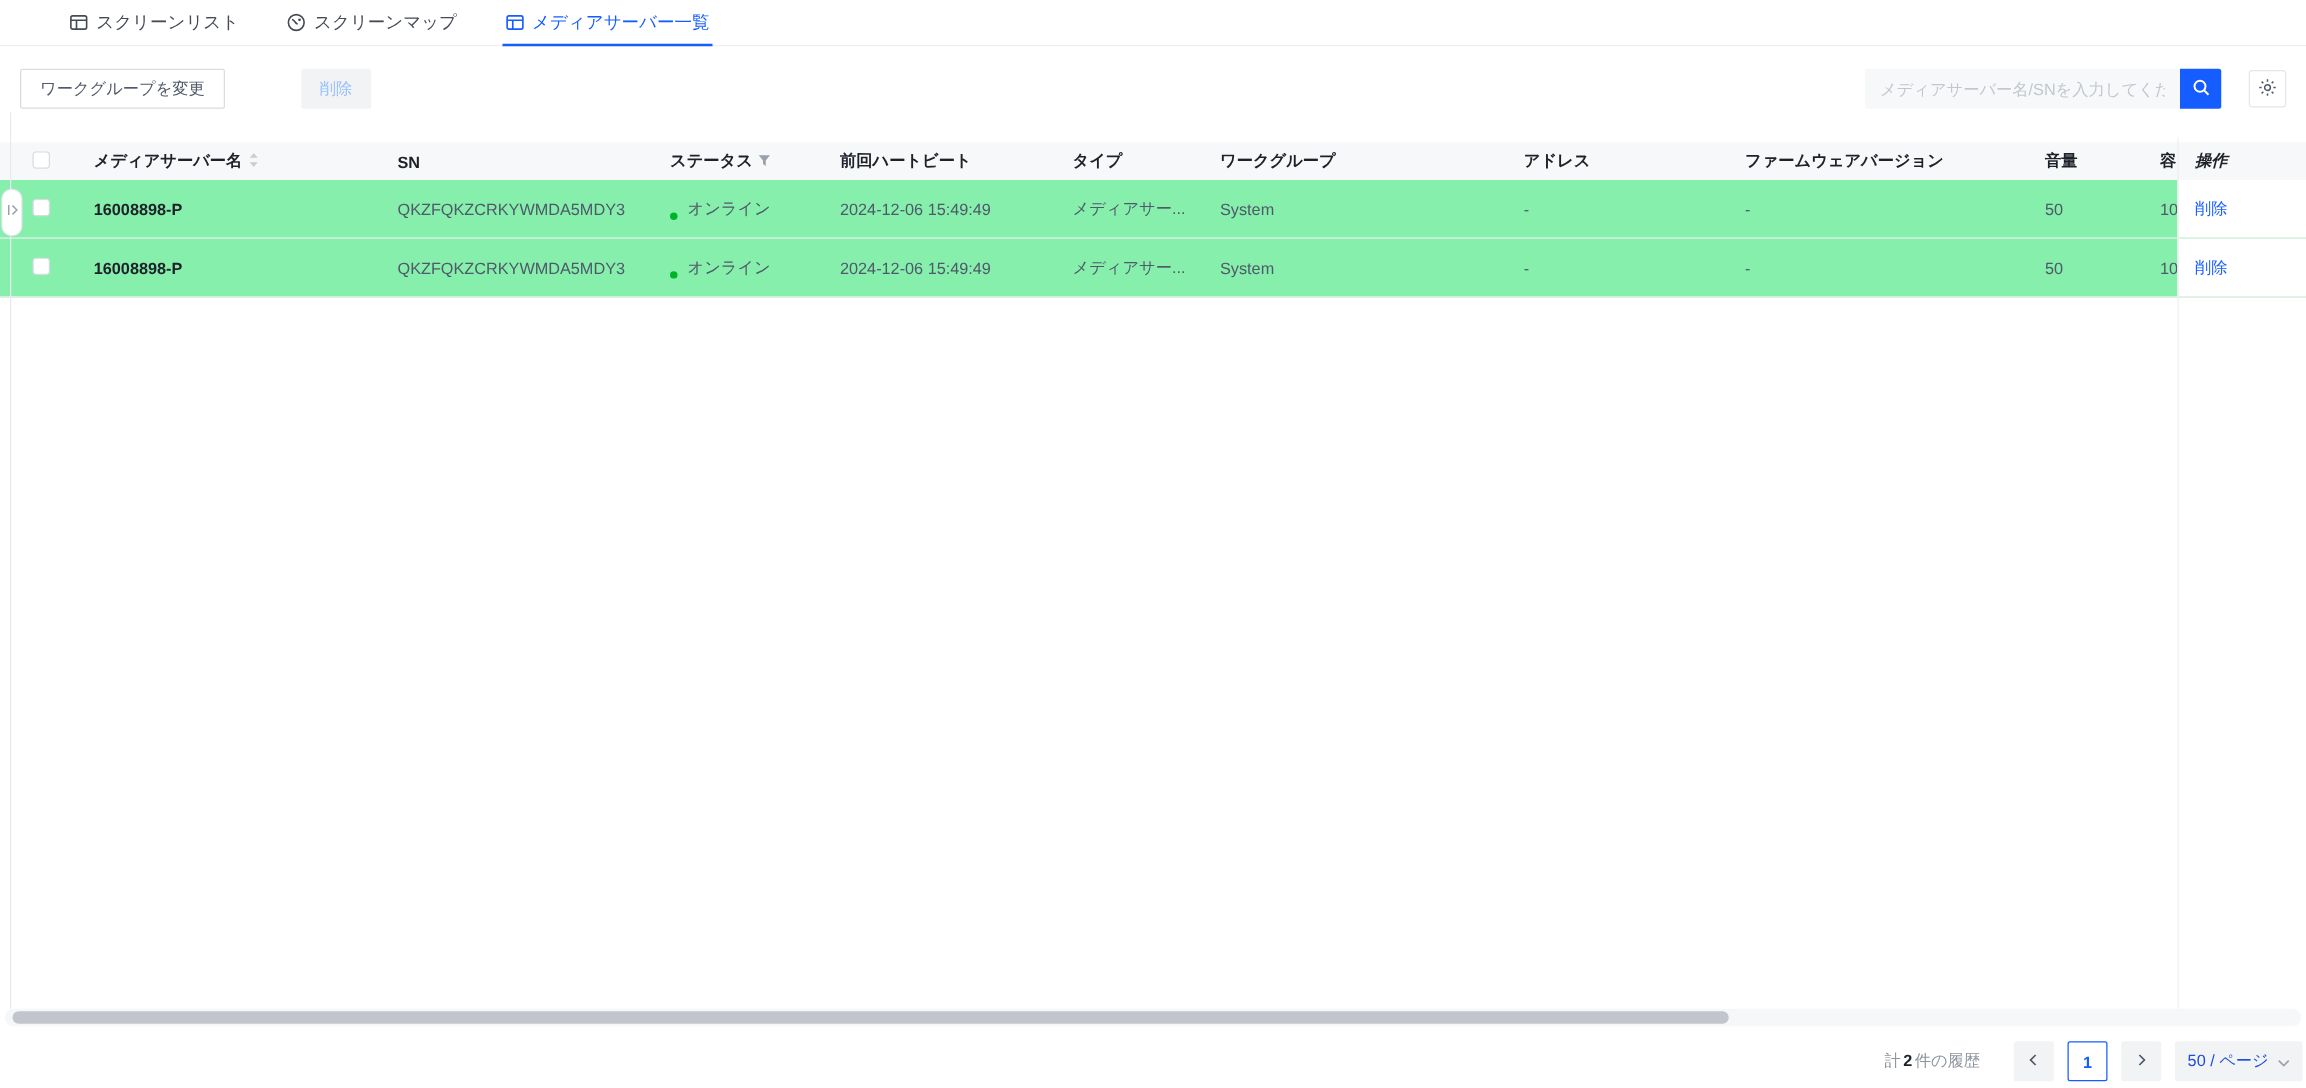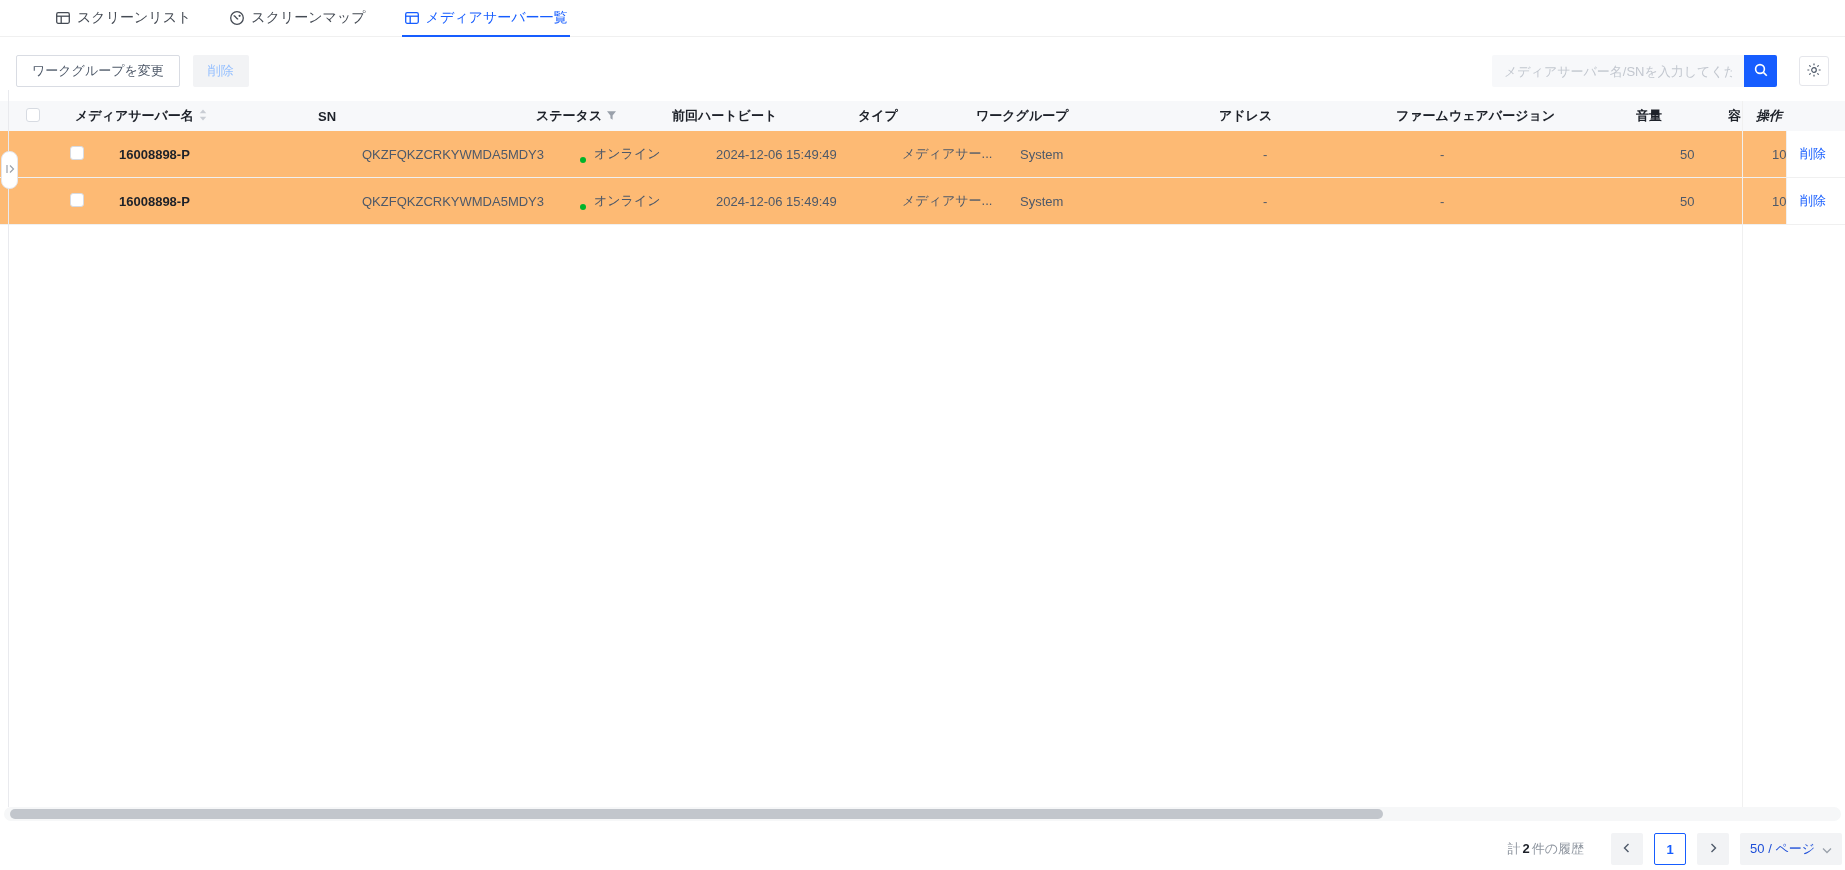--- a/index.html
+++ b/index.html
@@ -11,43 +11,43 @@
   .tabbar { height:37px; border-bottom:1px solid #f0f0f0; display:flex;
     align-items:center; padding-left:55px; gap:38px; background:#fff; }
   .tab { position:relative; height:100%; display:flex; align-items:center; gap:6px;
     font-size:14px; color:#454b54; cursor:pointer; white-space:nowrap; }
   .tab svg { display:block; }
   .tab.active { color:#165dff; font-weight:500; }
   .tab.active::after { content:""; position:absolute; left:-2px; right:-2px; bottom:-1px;
     height:2px; background:#165dff; }
 
   
-  .toolbar { height:58px; padding:10px 16px 0 16px; display:flex; align-items:center; }
+  .toolbar { height:58px; padding:10px 16px 0 16px; display:flex; align-items:center;gap:48px; }
   .btn-default { height:32px; padding:0 15px; background:#fff; border:1px solid #d9dce3;
     border-radius:2px; font-size:13px; color:#4e5969; cursor:pointer; white-space:nowrap; }
   .btn-disabled { height:32px; margin-left:13px; padding:0 15px; background:#f2f3f5;
     border:none; border-radius:2px; font-size:13px; color:#94bfff; cursor:not-allowed; }
   .search-wrap { margin-left:auto; display:flex; align-items:center; }
   .search-input { width:252px; height:32px; background:#f7f8fa; border:none; outline:none;
     padding:0 12px; font-size:13px; color:#1d2129; border-radius:2px 0 0 2px; }
   .search-input::placeholder { color:#c2c7cf; }
   .search-btn { width:33px; height:32px; background:#165dff; border:none; cursor:pointer;
     border-radius:0 2px 2px 0; display:flex; align-items:center; justify-content:center; }
   .gear-btn { width:30px; height:30px; margin-left:22px; background:#fff;
     border:1px solid #e5e6eb; border-radius:3px; cursor:pointer;
     display:flex; align-items:center; justify-content:center; }
 
   
-  .table { margin-top:6px; }
+  .table { margin-top:19px; }
   .grid-row { display:grid;
     grid-template-columns:75px 243px 218px 136px 186px 118px 243px 177px 240px 92px 14px 103px;
     align-items:center; }
   .thead { height:30px; background:#f7f8fa; font-size:13px; font-weight:700; color:#1d2129; }
-  .trow { height:47px; background:#fdba74; border-bottom:1px solid #f0f0f0;
-    font-size:13px; color:#4e5969;padding-left:44px; }
+  .trow { height:47px; background:#86efac; border-bottom:1px solid #f0f0f0;
+    font-size:13px; color:#4e5969; }
   .cell { overflow:hidden; white-space:nowrap; }
   .cell.cb { padding-left:26px; }
   .cell.head-flex { display:flex; align-items:center; gap:4px; }
   .checkbox { display:inline-block; width:14px; height:14px; background:#fff;
     border:1px solid #d7dbe2; border-radius:3px; cursor:pointer; }
   .name-val { font-weight:700; color:#1d2129; }
   .status { display:flex; align-items:flex-end; gap:8px; }
   .dot { width:6px; height:6px; border-radius:50%; background:#00b42a; }
   .action-head { padding-left:13px; background:#f7f8fa; height:100%;
     display:flex; align-items:center; border-left:1px solid #f0f0f0;font-style:italic; }

